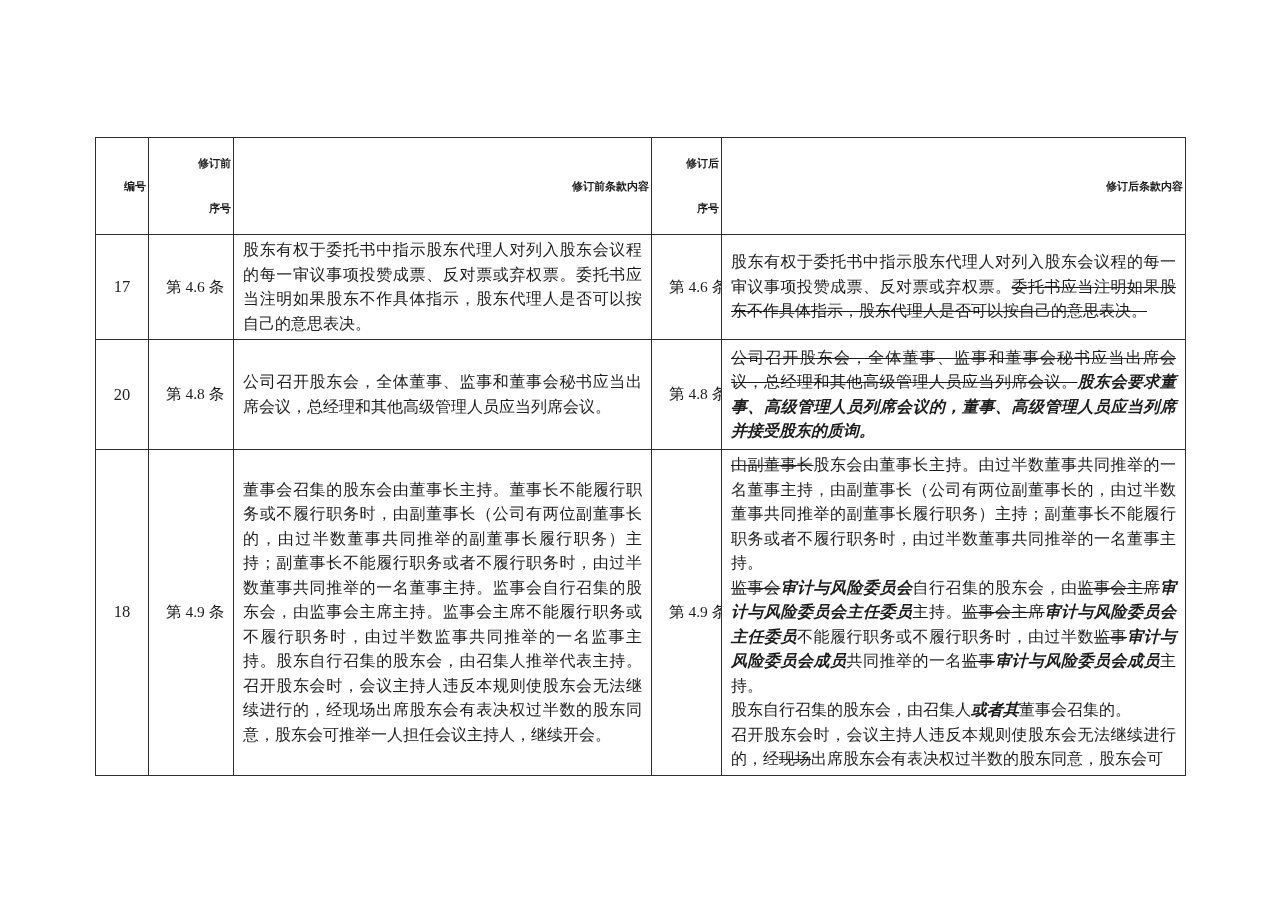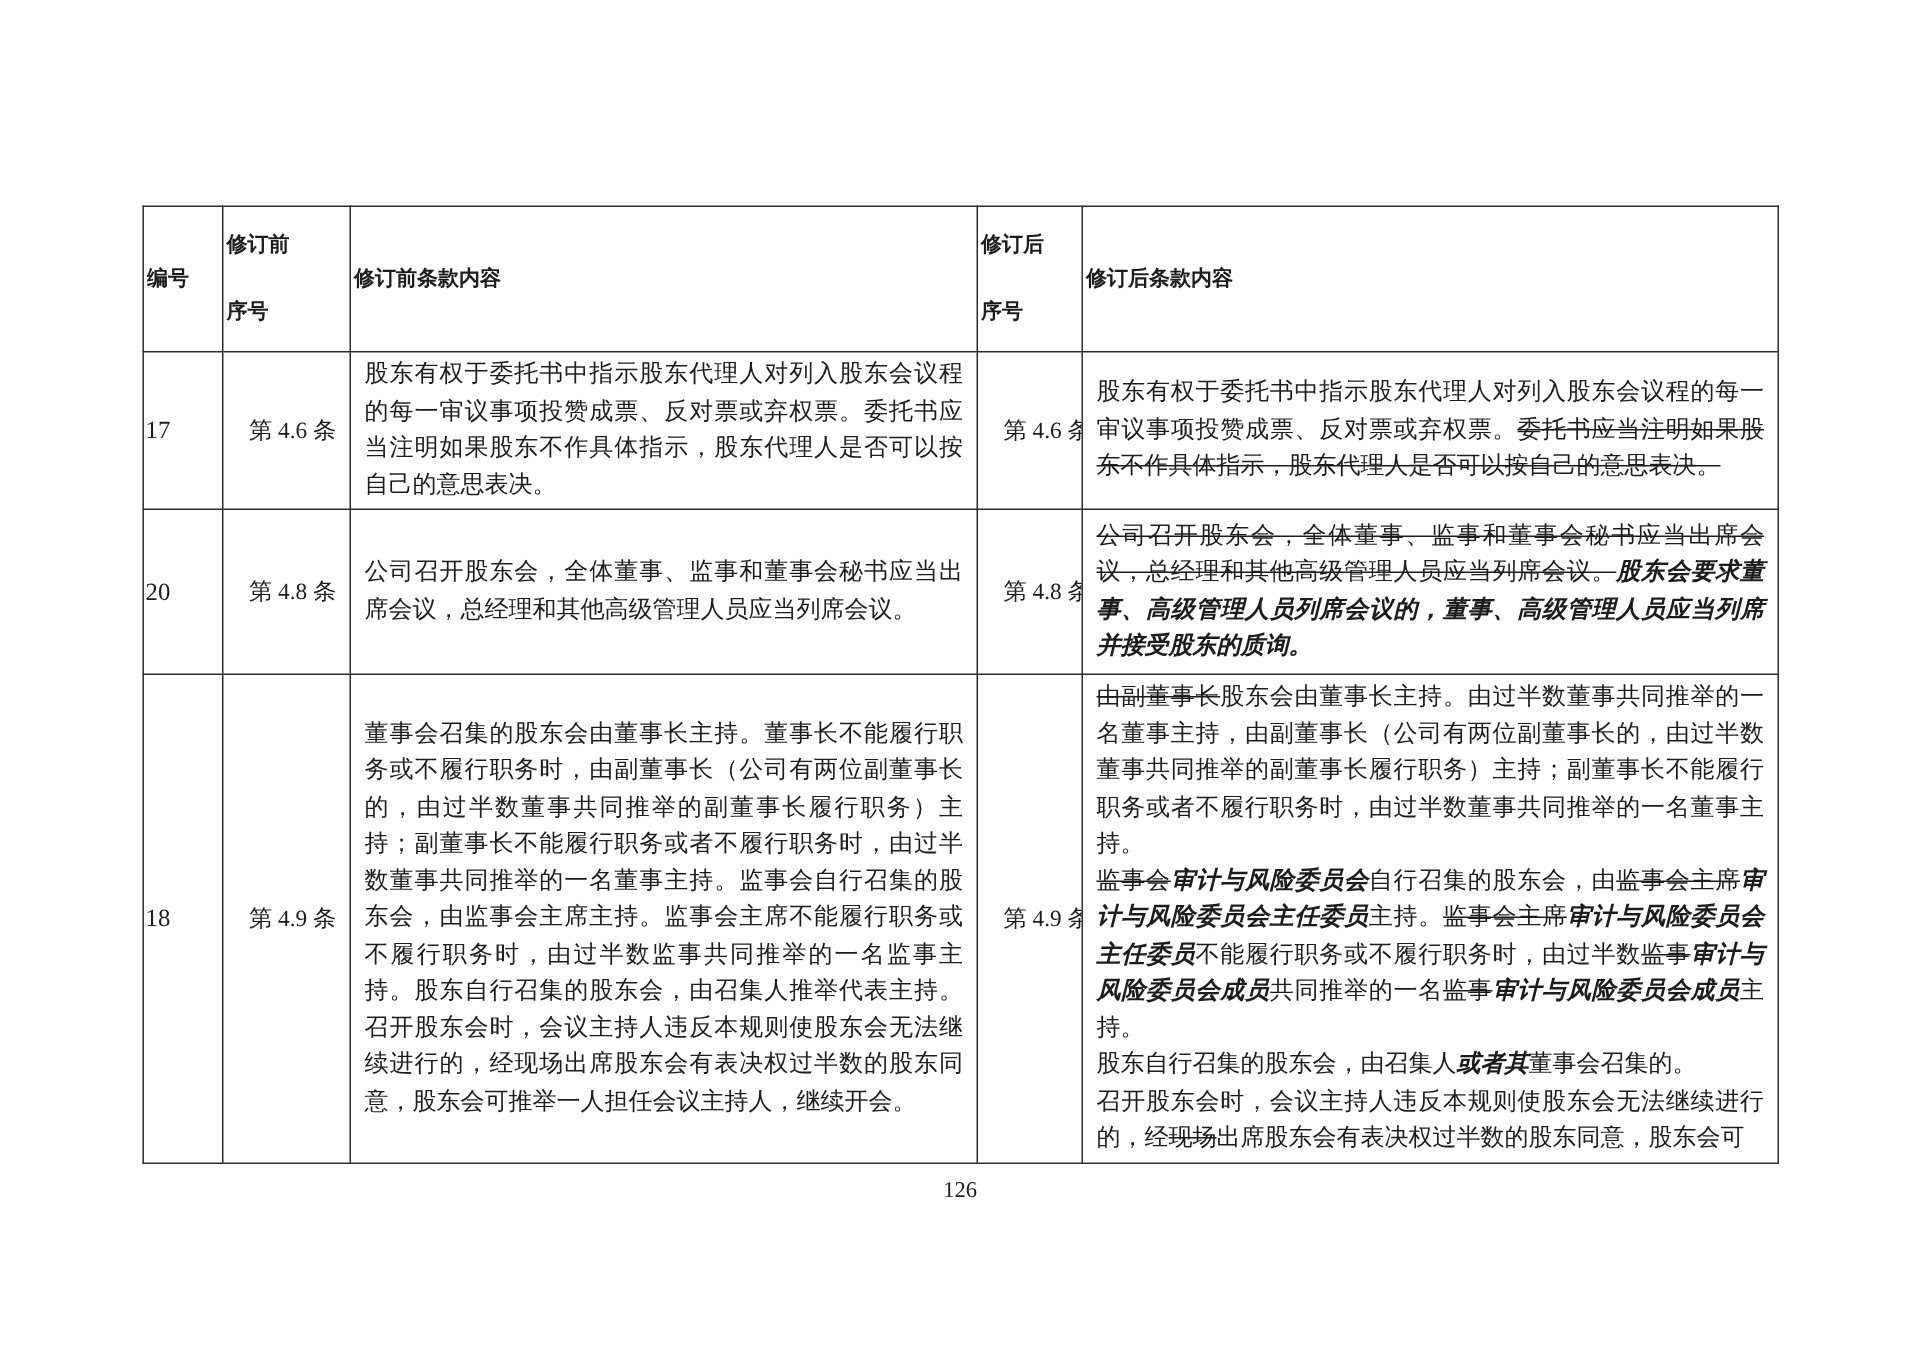--- a/index.html
+++ b/index.html
@@ -33,27 +33,28 @@
     border: 1px solid #2e2e2e;
     vertical-align: middle;
     overflow: hidden;
   }
   thead tr { height: 97px; }
   tbody tr:nth-child(1) { height: 103px; }
   tbody tr:nth-child(2) { height: 110px; }
   tbody tr:nth-child(3) { height: 307px; }
   th {
     font-weight: bold;
-    font-size: 14px;
-    text-align: left;
+    font-size: 11px;
+    text-align: right;
     padding: 0 2px;
   }
   th .hline { display: block; line-height: 45px; }
   .c-num {
     font-size: 16.5px;
+    text-align: center;
   }
   .c-no {
     font-size: 15.5px;
     text-align: center;
     white-space: nowrap;
     padding: 0 17px;
   }
   .c-content {
     font-size: 16px;
     line-height: 24.5px;
@@ -135,15 +136,14 @@
           <td class="c-content">
             <div class="para"><span class="run-s">由副董事长</span><span class="run-n">股东会由董事长主持。由过半数董事共同推举的一名董事主持，由副董事长（公司有两位副董事长的，由过半数董事共同推举的副董事长履行职务）主持；副董事长不能履行职务或者不履行职务时，由过半数董事共同推举的一名董事主持。</span></div>
             <div class="para"><span class="run-s">监事会</span><span class="run-bi">审计与风险委员会</span><span class="run-n">自行召集的股东会，由</span><span class="run-s">监事会主席</span><span class="run-bi">审计与风险委员会主任委员</span><span class="run-n">主持。</span><span class="run-s">监事会主席</span><span class="run-bi">审计与风险委员会主任委员</span><span class="run-n">不能履行职务或不履行职务时，由过半数</span><span class="run-s">监事</span><span class="run-bi">审计与风险委员会成员</span><span class="run-n">共同推举的一名</span><span class="run-s">监事</span><span class="run-bi">审计与风险委员会成员</span><span class="run-n">主持。</span></div>
             <div class="para"><span class="run-n">股东自行召集的股东会，由召集人</span><span class="run-bi">或者其</span><span class="run-n">董事会召集的。</span></div>
             <div class="para"><span class="run-n">召开股东会时，会议主持人违反本规则使股东会无法继续进行的，经</span><span class="run-s">现场</span><span class="run-n">出席股东会有表决权过半数的股东同意，股东会可</span></div>
           </td>
         </tr>
       </tbody>
   </table>
 
-  <div class="page-footer">126</div>
 
 </div>
 
 </body></html>

